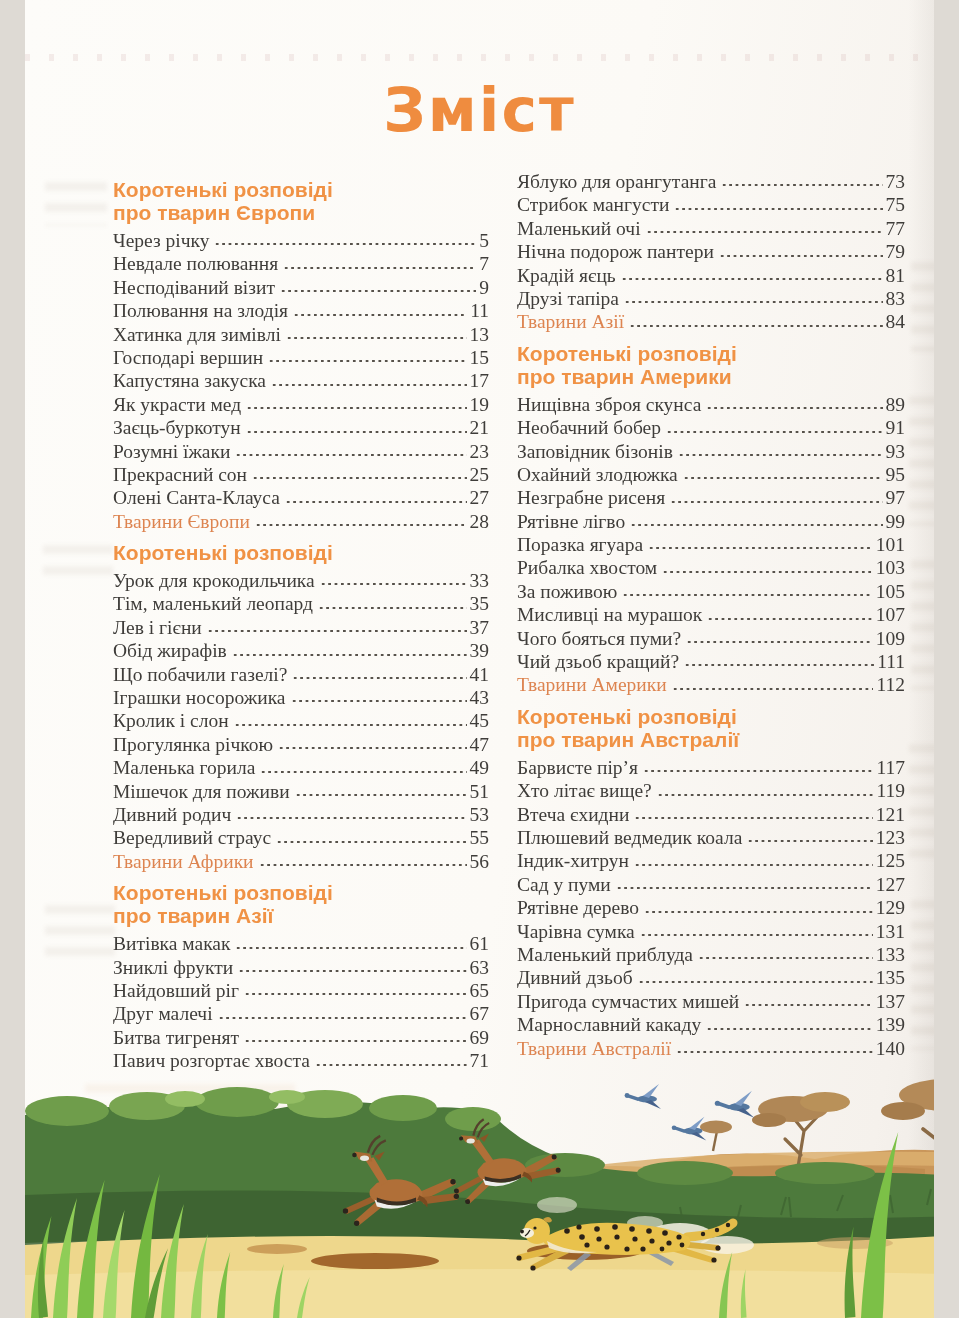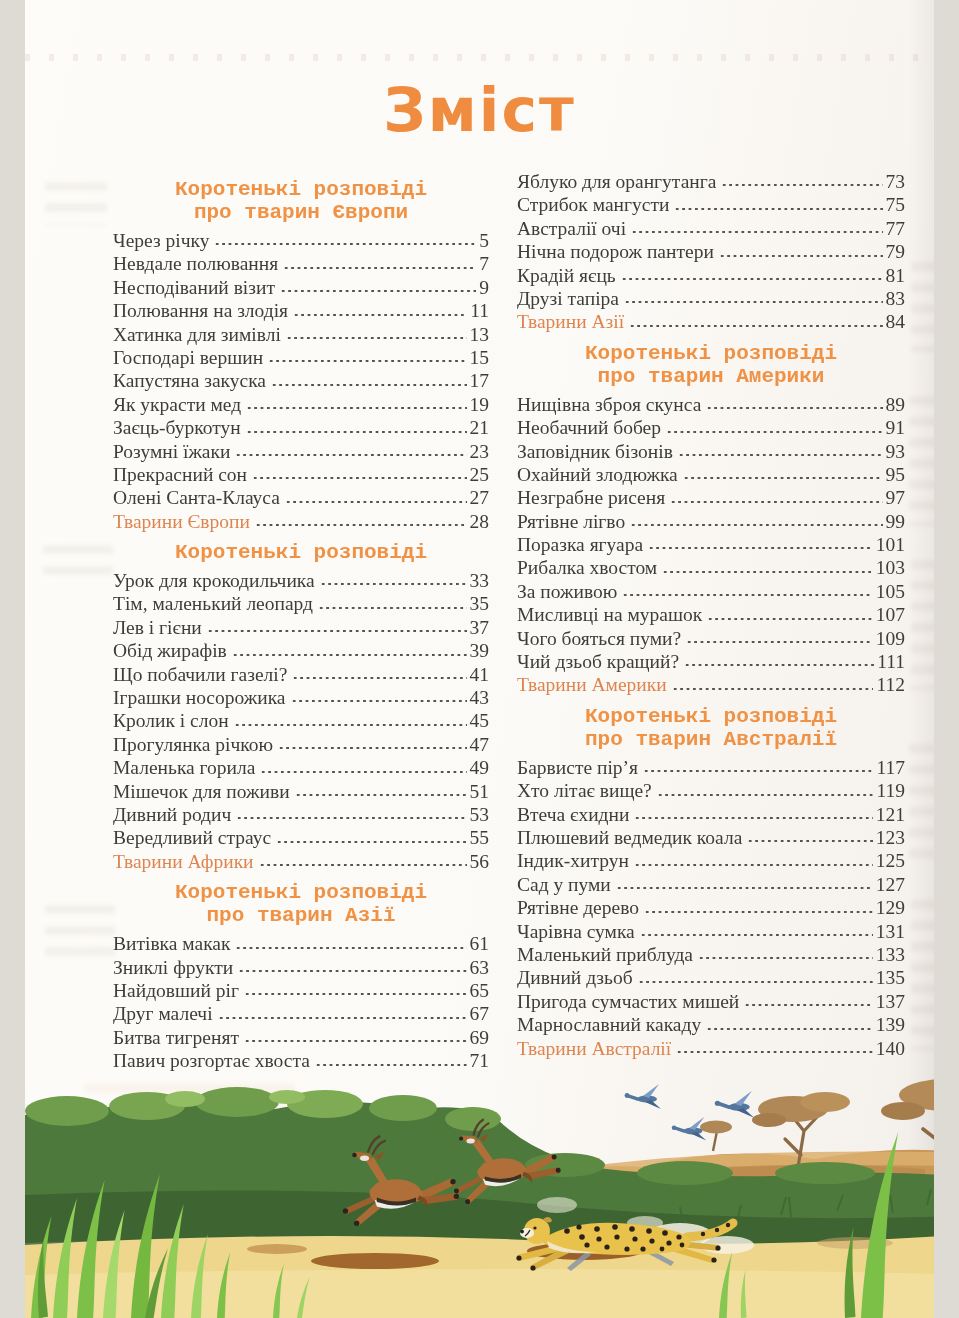--- a/index.html
+++ b/index.html
@@ -22,22 +22,21 @@
     font-family:"DejaVu Sans","Liberation Sans",sans-serif; font-weight:bold;
     font-size:60px; line-height:64px; letter-spacing:2px;
     color:var(--c-title,#ef8c3f);
   }
 
   .col { position:absolute; top:170px; }
   .col-left  { left:88px;  width:376px; }
   .col-right { left:492px; width:388px; }
 
   .section-heading {
-    text-align:center;
-    font-family:Liberation Mono, monospace; font-weight:bold;
+    font-family:Liberation Sans, sans-serif; font-weight:bold;
     color:var(--c-heading,#f09245);
     font-size:21px; line-height:23px; margin:8px 0 5px 0;
   }
   .entry {
     display:flex; align-items:baseline;
     height:23.4px; line-height:23.4px; font-size:19.5px;
     color:var(--c-text,#3f3d3a); white-space:nowrap;
   }
   .entry-title { flex:0 0 auto; }
   .leader { flex:1 1 auto; min-width:12px; margin:0 3px 0 5px; align-self:stretch;
@@ -247,21 +246,21 @@
         <span class="entry-title">Яблуко для орангутанга</span>
         <span class="leader"></span>
         <span class="page-num">73</span>
       </div>
       <div class="entry">
         <span class="entry-title">Стрибок мангусти</span>
         <span class="leader"></span>
         <span class="page-num">75</span>
       </div>
       <div class="entry">
-        <span class="entry-title">Австралії очі</span>
+        <span class="entry-title">Маленький очі</span>
         <span class="leader"></span>
         <span class="page-num">77</span>
       </div>
       <div class="entry">
         <span class="entry-title">Нічна подорож пантери</span>
         <span class="leader"></span>
         <span class="page-num">79</span>
       </div>
       <div class="entry">
         <span class="entry-title">Крадій яєць</span>

